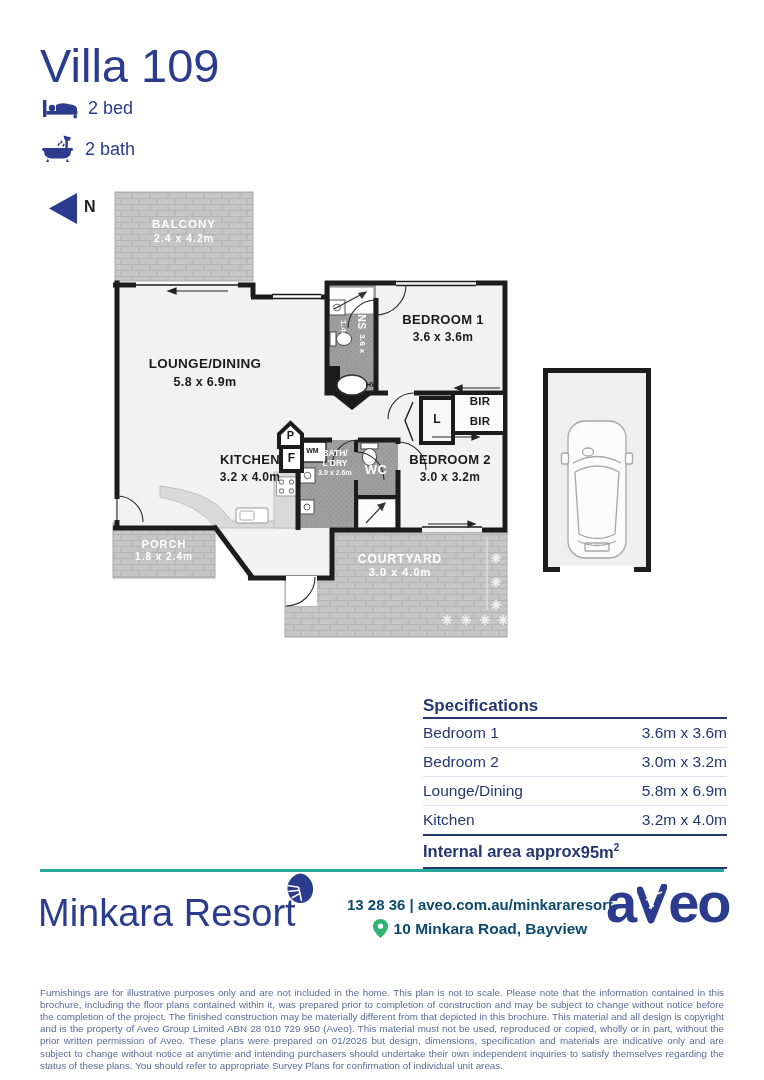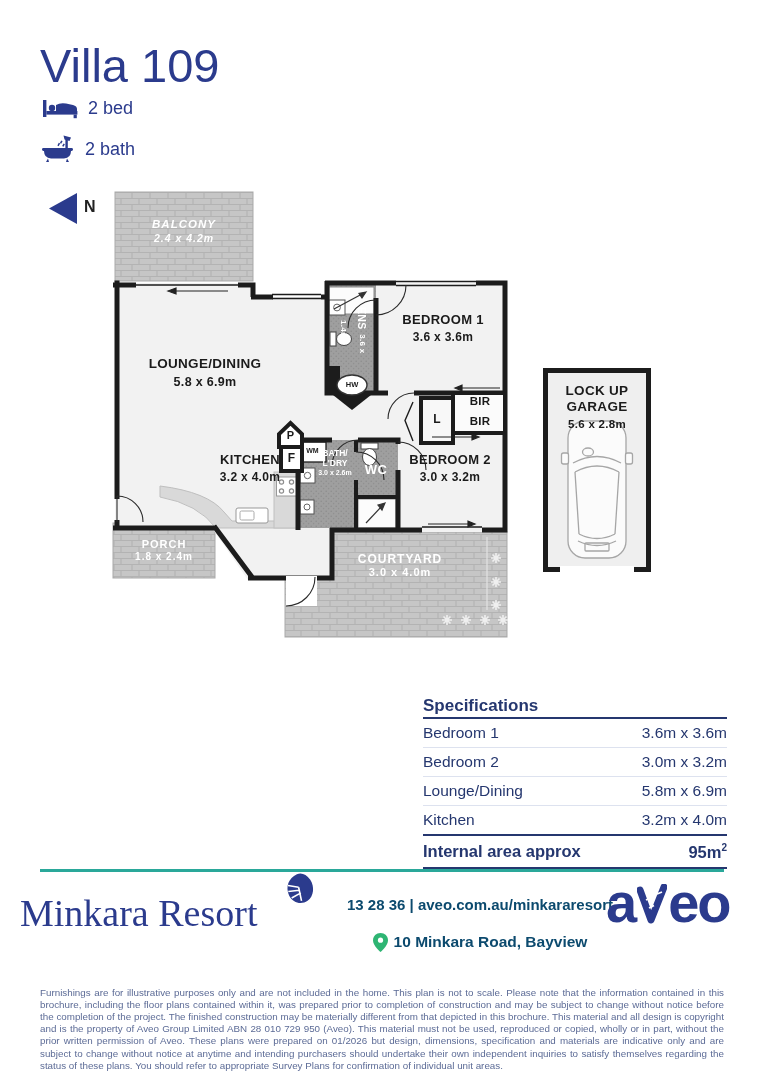--- a/index.html
+++ b/index.html
@@ -12,31 +12,31 @@
   .lbl{position:absolute;text-align:center;font-weight:bold;color:#1b1b1b;line-height:1.2;letter-spacing:.3px;}
   .lbl .dims{display:block;font-weight:bold;}
   .white{color:#fff;}
   .vert{writing-mode:vertical-rl;text-align:center;}
   .n-label{position:absolute;left:84px;top:198px;font-size:16px;font-weight:bold;color:#222;}
   
   .specs{position:absolute;left:423px;top:696px;width:304px;color:#25376f;}
   .specs .head{font-size:17px;font-weight:bold;padding-bottom:1px;border-bottom:2.5px solid #25376f;}
   .spec-row{display:flex;justify-content:space-between;font-size:15.5px;padding:5px 0;border-bottom:1px solid #dde2ef;}
   .spec-row.last{border-bottom:none;}
-  .spec-total{display:flex;justify-content:space-between;font-size:16.5px;font-weight:bold;
+  .spec-total{display:flex;font-size:16.5px;font-weight:bold;
               border-top:2.5px solid #25376f;border-bottom:2px solid #25376f;padding:6px 0 5px 0;}
   sup{font-size:10px;}
   
   .rule{position:absolute;left:40px;top:869px;width:684px;height:3px;background:#2aa89a;}
-  .brand{position:absolute;left:20px;top:894px;color:#2b3b8d;font-family:Liberation Serif, serif;}
+  .brand{position:absolute;left:38px;top:894px;color:#2b3b8d;}
   .brand .name{font-size:38px;line-height:1.05;}
   .brand .sub{font-size:17px;margin-top:7px;}
   .contact{position:absolute;left:330px;top:896px;width:300px;text-align:center;color:#0c4a6e;}
   .contact .l1{font-size:15px;font-weight:bold;}
-  .contact .l2{font-size:15.5px;font-weight:bold;margin-top:20px;display:flex;justify-content:center;gap:6px;}
+  .contact .l2{font-size:15.5px;font-weight:bold;margin-top:6px;display:flex;align-items:center;justify-content:center;gap:6px;}
   .aveo{position:absolute;left:606px;top:880px;display:flex;align-items:flex-end;color:#2b3b8d;
         font-size:56px;font-weight:bold;letter-spacing:-2px;line-height:.82;}
   .aveo svg{margin:0 1px 2px 2px;}
   .disclaimer{position:absolute;left:40px;top:977px;width:684px;font-size:9.8px;line-height:1.24;
               color:#5c6b96;text-align:justify;}
 </style>
 </head>
 <body>
 
 <div class="page">
@@ -213,62 +213,57 @@
       <path d="M491,605 H501 M496,600 V610 M492.5,601.5 L499.5,608.5 M492.5,608.5 L499.5,601.5"></path>
       <path d="M442,620 H452 M447,615 V625 M443.5,616.5 L450.5,623.5 M443.5,623.5 L450.5,616.5"></path>
       <path d="M461,620 H471 M466,615 V625 M462.5,616.5 L469.5,623.5 M462.5,623.5 L469.5,616.5"></path>
       <path d="M480,620 H490 M485,615 V625 M481.5,616.5 L488.5,623.5 M481.5,623.5 L488.5,616.5"></path>
       <path d="M498,620 H508 M503,615 V625 M499.5,616.5 L506.5,623.5 M499.5,623.5 L506.5,616.5"></path>
     </g>
   </svg>
 
   <div class="n-label">N</div>
 
-  <div class="lbl white" style="left:115px;top:218px;width:138px;font-size:11.5px;letter-spacing:1px;font-style:italic;">
+  <div class="lbl white" style="left:115px;top:218px;width:138px;font-size:11.5px;letter-spacing:1px;">
     <span>BALCONY</span><span class="dims" style="font-size:10.5px;">2.4 x 4.2m</span>
   </div>
   <div class="lbl" style="left:130px;top:356px;width:150px;font-size:13.5px;">
     <span>LOUNGE/DINING</span><span class="dims" style="font-size:12.5px;margin-top:3px;">5.8 x 6.9m</span>
   </div>
   <div class="lbl" style="left:195px;top:452px;width:110px;font-size:13px;">
     <span>KITCHEN</span><span class="dims" style="font-size:12px;margin-top:2px;">3.2 x 4.0m</span>
   </div>
   <div class="lbl white" style="left:113px;top:538px;width:102px;font-size:11px;letter-spacing:1px;">
     <span>PORCH</span><span class="dims" style="font-size:10px;">1.8 x 2.4m</span>
   </div>
   <div class="lbl white vert" style="left:334px;top:298px;height:64px;width:38px;">
     <span style="font-size:10.5px;">ENS</span>
     <span style="font-size:8px;">3.6 x 1.4m</span>
   </div>
-  <div class="lbl" style="left:338px;top:380px;width:28px;font-size:7.5px;letter-spacing:0;">HW</div>
+  <div class="lbl" style="left:358px;top:380px;width:28px;font-size:7.5px;letter-spacing:0;">HW</div>
   <div class="lbl" style="left:388px;top:312px;width:110px;font-size:13px;">
     <span>BEDROOM 1</span><span class="dims" style="font-size:12px;margin-top:2px;">3.6 x 3.6m</span>
   </div>
   <div class="lbl" style="left:421px;top:412px;width:32px;font-size:12px;">L</div>
   <div class="lbl" style="left:455px;top:395px;width:50px;font-size:11.5px;">BIR</div>
   <div class="lbl" style="left:455px;top:415px;width:50px;font-size:11.5px;">BIR</div>
   <div class="lbl white" style="left:314px;top:448px;width:42px;font-size:8.5px;letter-spacing:0;">
     <span>BATH/</span><br>
     <span>L'DRY</span>
     <span class="dims" style="font-size:7px;margin-top:1px;">3.0 x 2.6m</span>
   </div>
   <div class="lbl" style="left:299px;top:447px;width:27px;font-size:7px;letter-spacing:0;">WM</div>
   <div class="lbl white" style="left:354px;top:462px;width:44px;font-size:13px;">WC</div>
   <div class="lbl" style="left:279px;top:429px;width:23px;font-size:11px;">P</div>
   <div class="lbl" style="left:281px;top:451px;width:21px;font-size:12px;">F</div>
   <div class="lbl" style="left:395px;top:452px;width:110px;font-size:13px;">
     <span>BEDROOM 2</span><span class="dims" style="font-size:12px;margin-top:2px;">3.0 x 3.2m</span>
   </div>
   <div class="lbl white" style="left:325px;top:552px;width:150px;font-size:12px;letter-spacing:1px;">
     <span>COURTYARD</span><span class="dims" style="font-size:11px;">3.0 x 4.0m</span>
-  </div>
-  <div class="lbl" style="left:547px;top:383px;width:100px;font-size:13.5px;">
-    <span>LOCK UP</span><br>
-    <span>GARAGE</span>
-    <span class="dims" style="font-size:11.5px;margin-top:3px;">5.6 x 2.8m</span>
   </div>
 
   <div class="specs">
     <div class="head">Specifications</div>
     <div class="spec-row">
       <span>Bedroom 1</span>
       <span>3.6m x 3.6m</span>
     </div>
     <div class="spec-row">
       <span>Bedroom 2</span>

